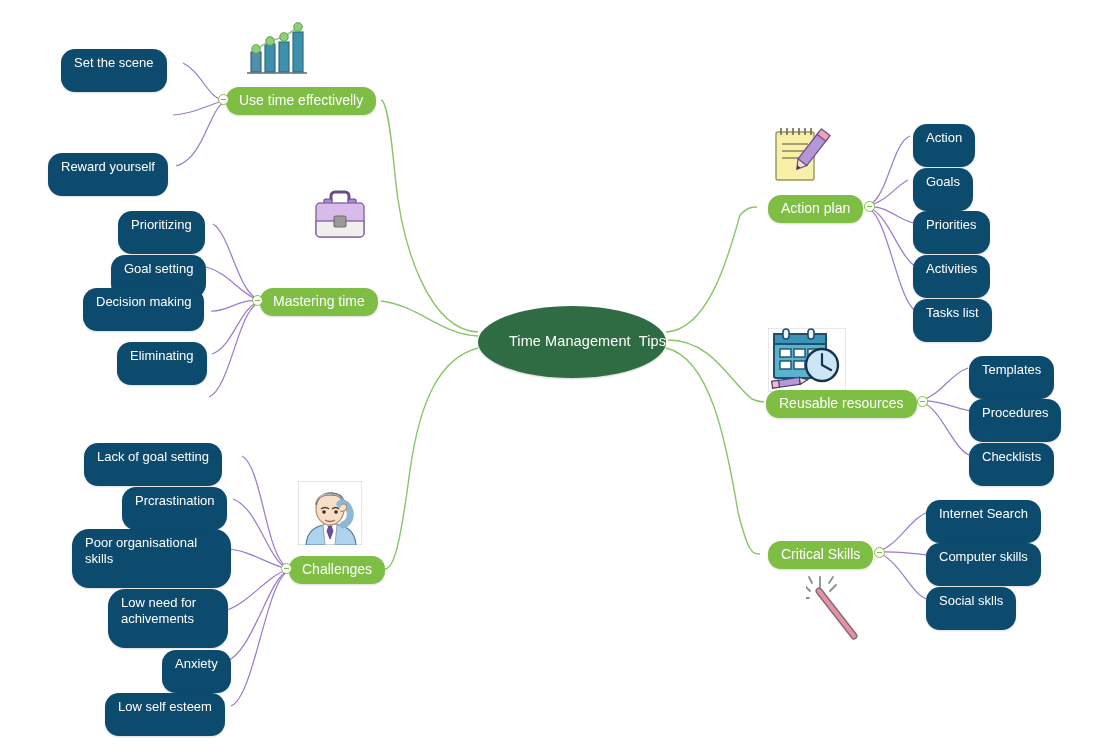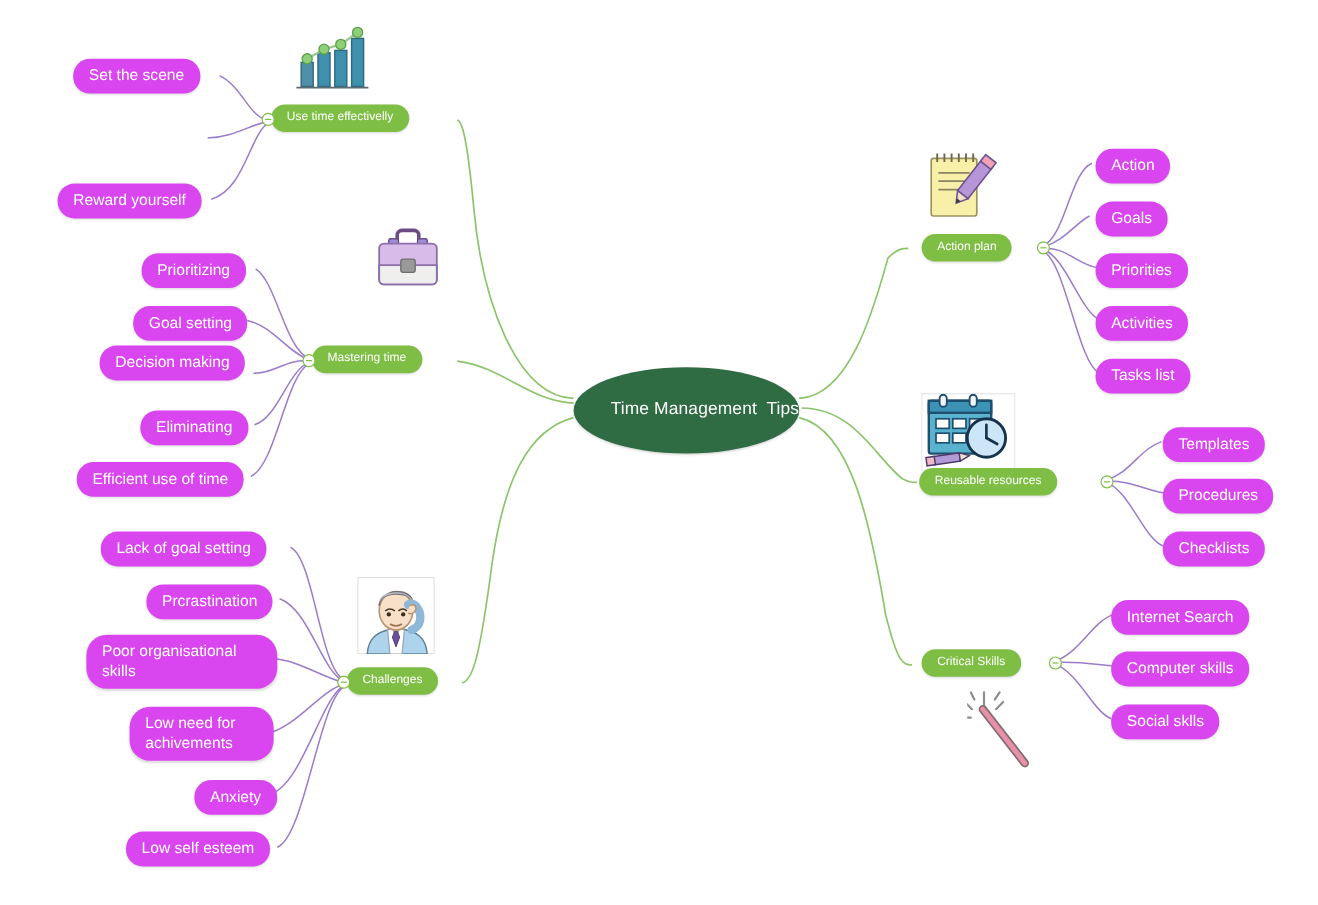--- a/index.html
+++ b/index.html
@@ -41,28 +41,28 @@
     text-align: center;
     font-size: 14.5px;
     letter-spacing: .1px;
     box-shadow: 0 1px 2px rgba(0,0,0,.18);
   }
 
   .node-main {
     background: #7fbe45;
     border-radius: 13px;
     padding: 5px 13px 6px 13px;
-    font-size: 10px;
+    font-size: 14px;
     box-shadow: 0 1px 2px rgba(0,0,0,.14);
   }
 
   .node-sub {
-    background: #d946ef;
+    background: #0c4a6e;
     border-radius: 14px;
-    padding: 6px 13px 7px 13px;
+    padding: 6px 13px 21px 13px;
     font-size: 13px;
     box-shadow: 0 1px 2px rgba(0,0,0,.14);
   }
   .node-sub.two-line { border-radius: 17px; }
 
   
   .toggle {
     position: absolute;
     width: 11px; height: 11px;
     border-radius: 50%;
@@ -276,23 +276,20 @@
   </div>
   <div class="node node-sub" style="left:111px; top:255px;">
     <span>Goal setting</span>
   </div>
   <div class="node node-sub" style="left:83px; top:288px;">
     <span>Decision making</span>
   </div>
   <div class="node node-sub" style="left:117px; top:342px;">
     <span>Eliminating</span>
   </div>
-  <div class="node node-sub" style="left:64px; top:385px;">
-    <span>Efficient use of time</span>
-  </div>
 
   <div class="node node-main" style="left:289px; top:556px;">
     <span>Challenges</span>
   </div>
   <div class="toggle" style="left:281px; top:563px;"></div>
 
   <div class="node node-sub" style="left:84px; top:443px;">
     <span>Lack of goal setting</span>
   </div>
   <div class="node node-sub" style="left:122px; top:487px;">

